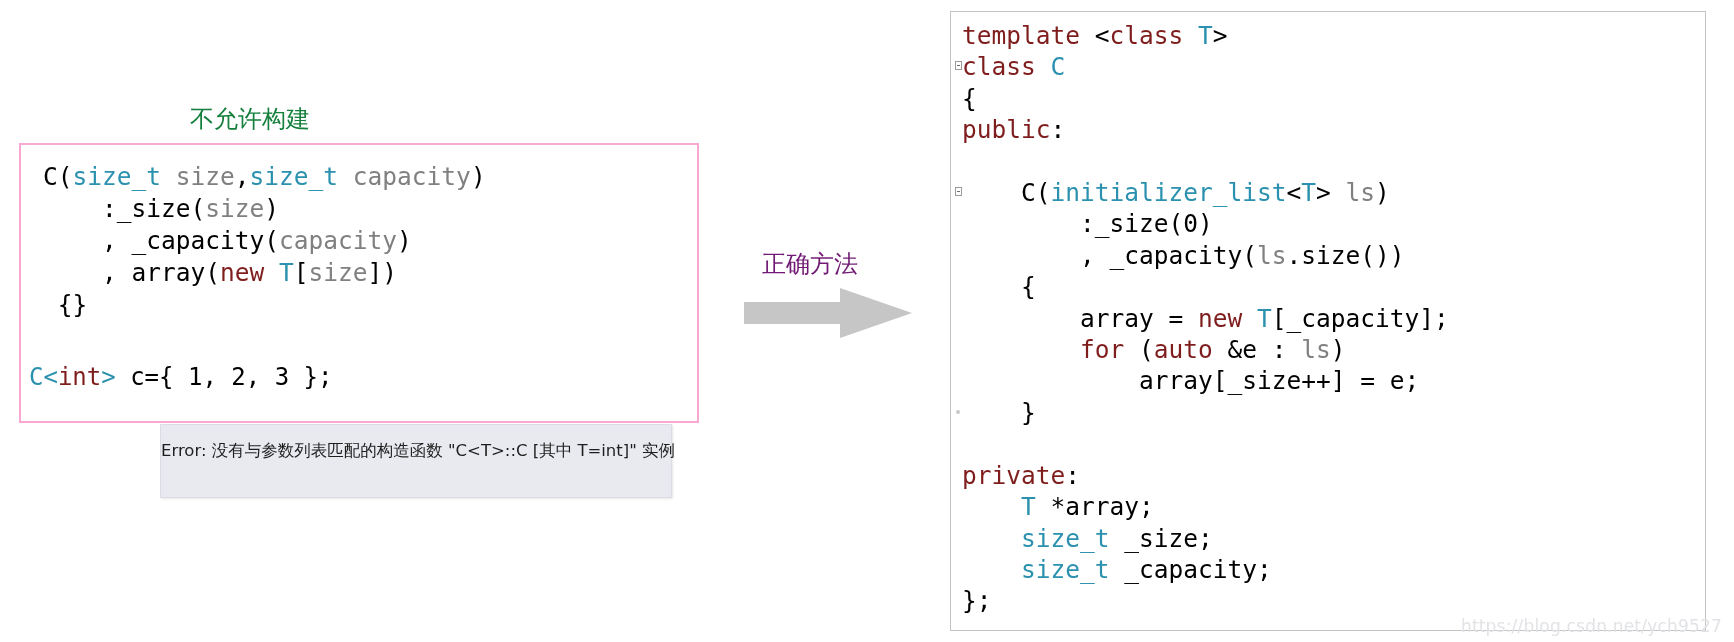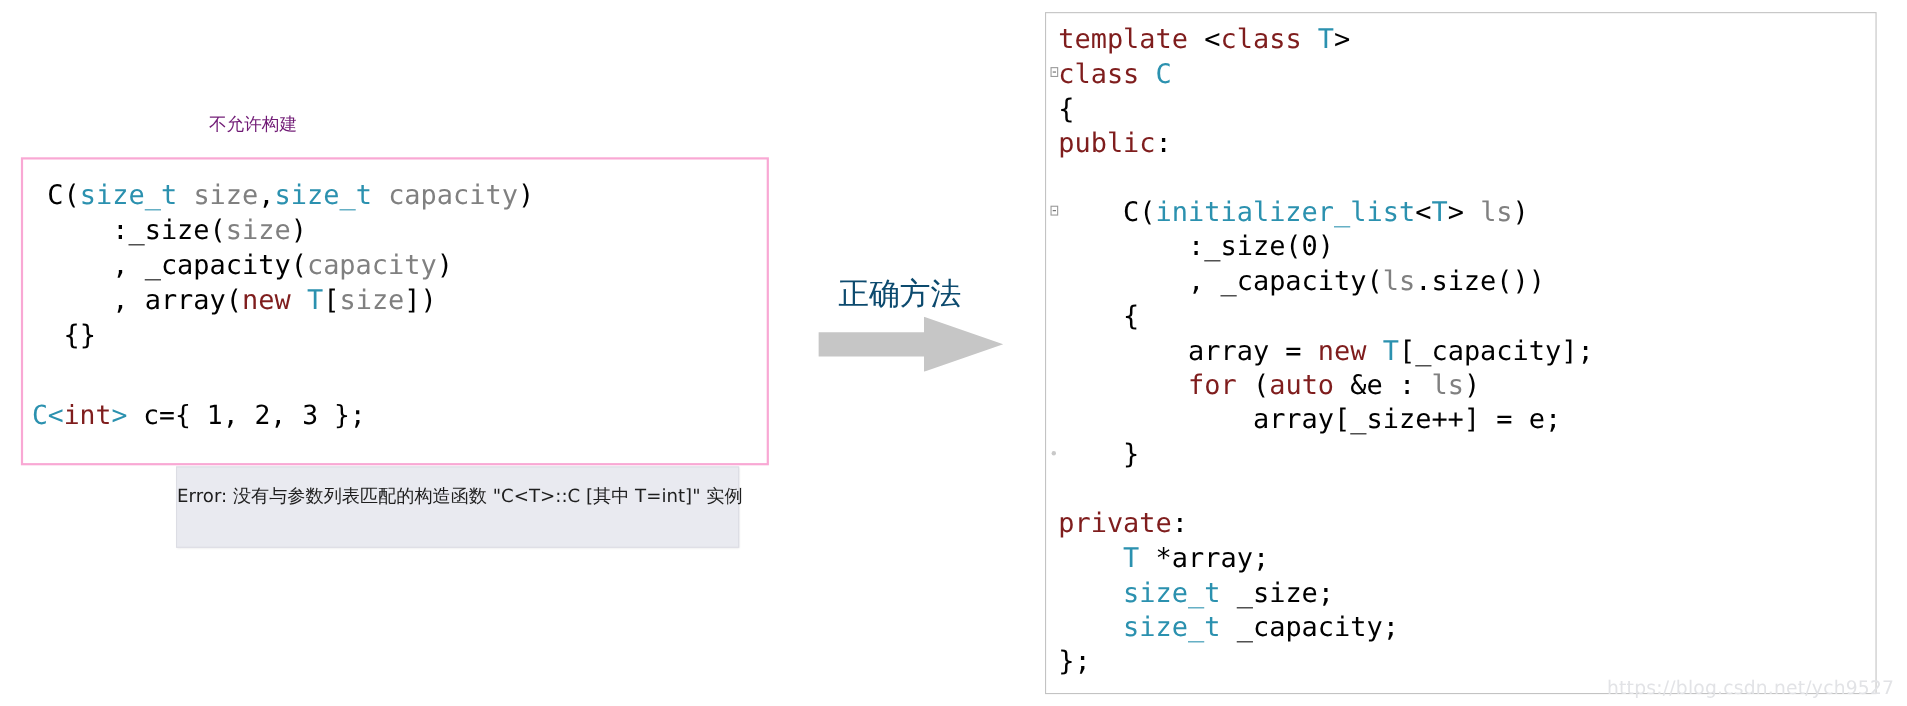--- a/index.html
+++ b/index.html
@@ -32,22 +32,22 @@
     position: absolute;
     left: 0;
     top: 0;
     width: 740px;
     height: 642px;
   }
   #left-caption {
     position: absolute;
     left: 190px;
     top: 103px;
-    font-size: 16px;
-    color: #701a75;
+    font-size: 24px;
+    color: #15803d;
     font-family: "DejaVu Sans", "Liberation Sans", sans-serif;
     white-space: nowrap;
   }
   #left-code-panel {
     position: absolute;
     left: 19px;
     top: 143px;
     width: 680px;
     height: 280px;
     border: 2px solid #f9a8d4;
@@ -106,22 +106,22 @@
     position: absolute;
     left: 744px;
     top: 248px;
     width: 200px;
     height: 90px;
   }
   #middle-label {
     position: absolute;
     left: 18px;
     top: 0px;
-    font-size: 28px;
-    color: #0c4a6e;
+    font-size: 24px;
+    color: #701a75;
     font-family: "DejaVu Sans", "Liberation Sans", sans-serif;
     white-space: nowrap;
   }
   #middle-arrow {
     position: absolute;
     left: 0px;
     top: 40px;
   }
 
   

